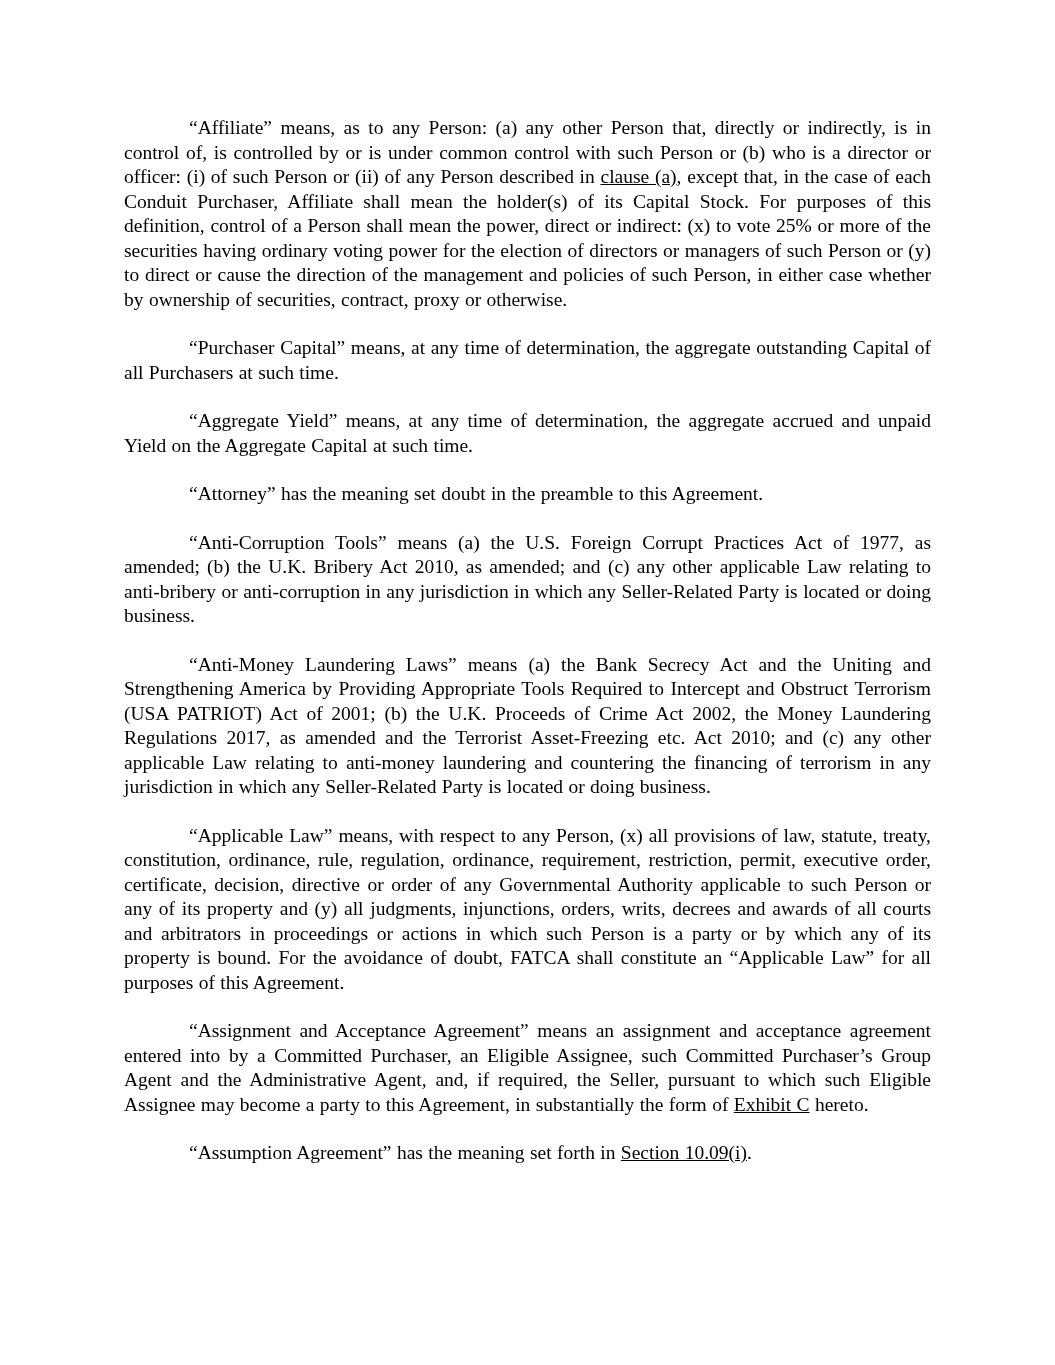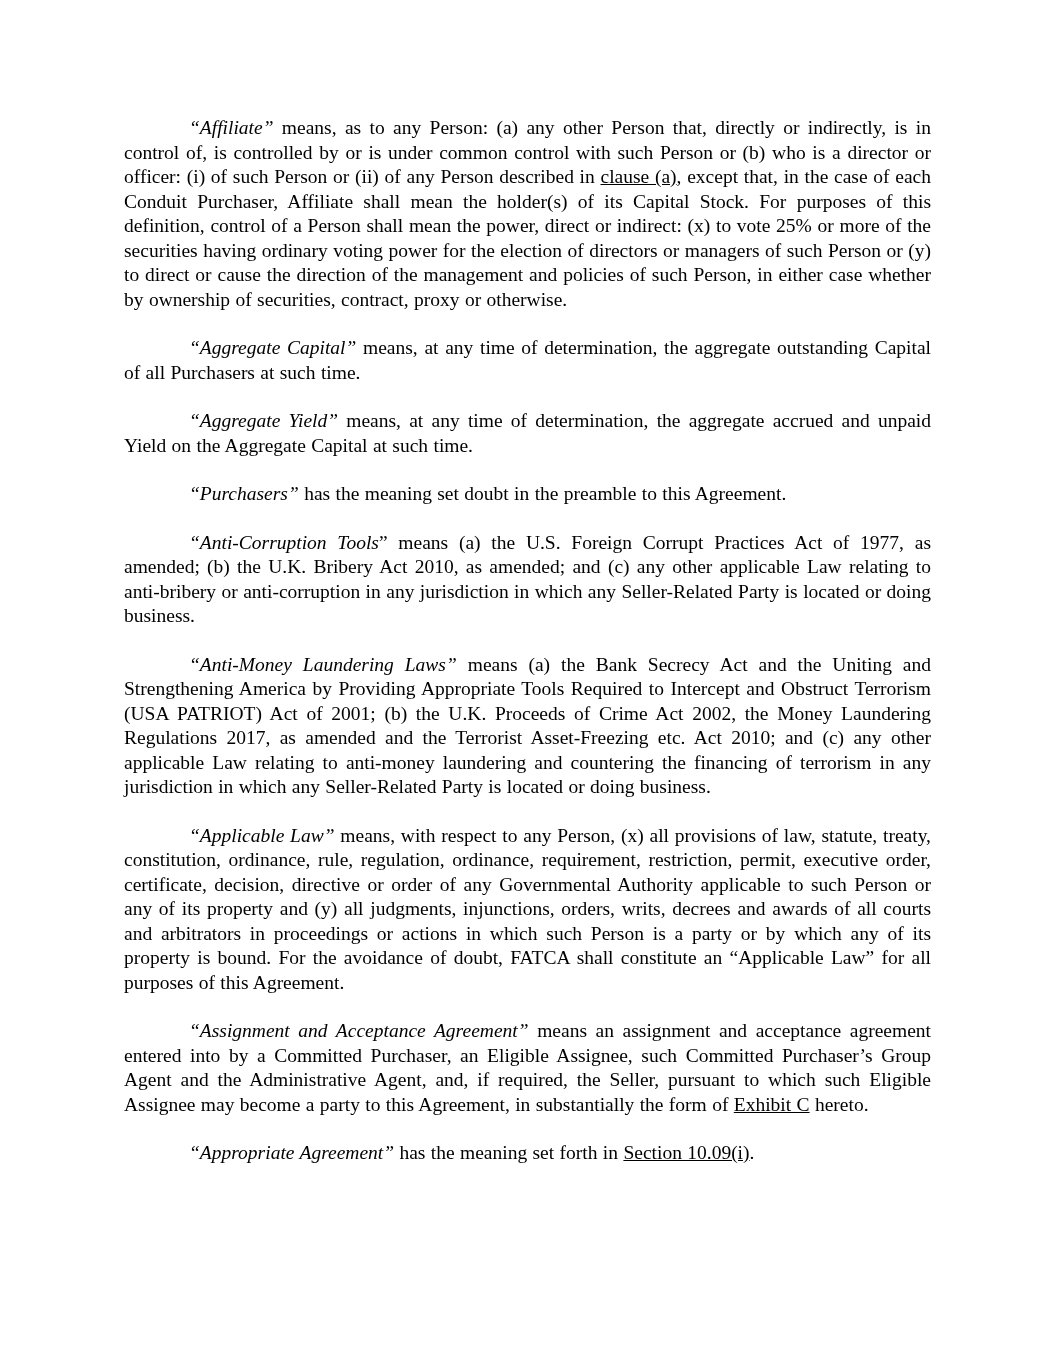--- a/index.html
+++ b/index.html
@@ -27,39 +27,39 @@
     right: 124px;
   }
   p.para {
     margin: 0 0 24px 0;
     text-indent: 65px;
     text-align: justify;
     font-size: 19.5px;
     line-height: 24.5px;
     word-spacing: 0.5px;
   }
-  .it { font-style: italic; }
+  .it { }
   .un { text-decoration: underline; margin-top: 18px; }
   .footer {
     position: absolute;
     left: 0;
     right: 0;
     bottom: 82px;
     text-align: center;
     font-size: 19.5px;
   }
 </style>
 </head>
 <body>
 
 <div class="page">
   <main class="content">
       <p class="para"><span class="it">“Affiliate”</span><span> means, as to any Person: (a) any other Person that, directly or indirectly, is in control of, is controlled by or is under common control with such Person or (b) who is a director or officer: (i) of such Person or (ii) of any Person described in </span><span class="un">clause (a)</span><span>, except that, in the case of each Conduit Purchaser, Affiliate shall mean the holder(s) of its Capital Stock. For purposes of this definition, control of a Person shall mean the power, direct or indirect: (x) to vote 25% or more of the securities having ordinary voting power for the election of directors or managers of such Person or (y) to direct or cause the direction of the management and policies of such Person, in either case whether by ownership of securities, contract, proxy or otherwise.</span></p>
-      <p class="para"><span class="it">“Aggregate Capital”</span><span> means, at any time of determination, the aggregate outstanding Capital of all Purchasers at such time.</span></p>
+      <p class="para"><span class="it">“Purchaser Capital”</span><span> means, at any time of determination, the aggregate outstanding Capital of all Purchasers at such time.</span></p>
       <p class="para"><span class="it">“Aggregate Yield”</span><span> means, at any time of determination, the aggregate accrued and unpaid Yield on the Aggregate Capital at such time.</span></p>
-      <p class="para"><span class="it">“Purchasers”</span><span> has the meaning set doubt in the preamble to this Agreement.</span></p>
+      <p class="para"><span class="it">“Attorney”</span><span> has the meaning set doubt in the preamble to this Agreement.</span></p>
       <p class="para"><span class="it">“Anti-Corruption Tools</span><span>” means (a) the U.S. Foreign Corrupt Practices Act of 1977, as amended; (b) the U.K. Bribery Act 2010, as amended; and (c) any other applicable Law relating to anti-bribery or anti-corruption in any jurisdiction in which any Seller-Related Party is located or doing business.</span></p>
       <p class="para"><span class="it">“Anti-Money Laundering Laws”</span><span> means (a) the Bank Secrecy Act and the Uniting and Strengthening America by Providing Appropriate Tools Required to Intercept and Obstruct Terrorism (USA PATRIOT) Act of 2001; (b) the U.K. Proceeds of Crime Act 2002, the Money Laundering Regulations 2017, as amended and the Terrorist Asset-Freezing etc. Act 2010; and (c) any other applicable Law relating to anti-money laundering and countering the financing of terrorism in any jurisdiction in which any Seller-Related Party is located or doing business.</span></p>
       <p class="para"><span class="it">“Applicable Law”</span><span> means, with respect to any Person, (x) all provisions of law, statute, treaty, constitution, ordinance, rule, regulation, ordinance, requirement, restriction, permit, executive order, certificate, decision, directive or order of any Governmental Authority applicable to such Person or any of its property and (y) all judgments, injunctions, orders, writs, decrees and awards of all courts and arbitrators in proceedings or actions in which such Person is a party or by which any of its property is bound. For the avoidance of doubt, FATCA shall constitute an “Applicable Law” for all purposes of this Agreement.</span></p>
       <p class="para"><span class="it">“Assignment and Acceptance Agreement”</span><span> means an assignment and acceptance agreement entered into by a Committed Purchaser, an Eligible Assignee, such Committed Purchaser’s Group Agent and the Administrative Agent, and, if required, the Seller, pursuant to which such Eligible Assignee may become a party to this Agreement, in substantially the form of </span><span class="un">Exhibit C</span><span> hereto.</span></p>
-      <p class="para"><span class="it">“Appropriate Agreement”</span><span> has the meaning set forth in </span><span class="un">Section 10.09(i)</span><span>.</span></p>
+      <p class="para"><span class="it">“Assumption Agreement”</span><span> has the meaning set forth in </span><span class="un">Section 10.09(i)</span><span>.</span></p>
     </main>
 </div>
 
 </body></html>

